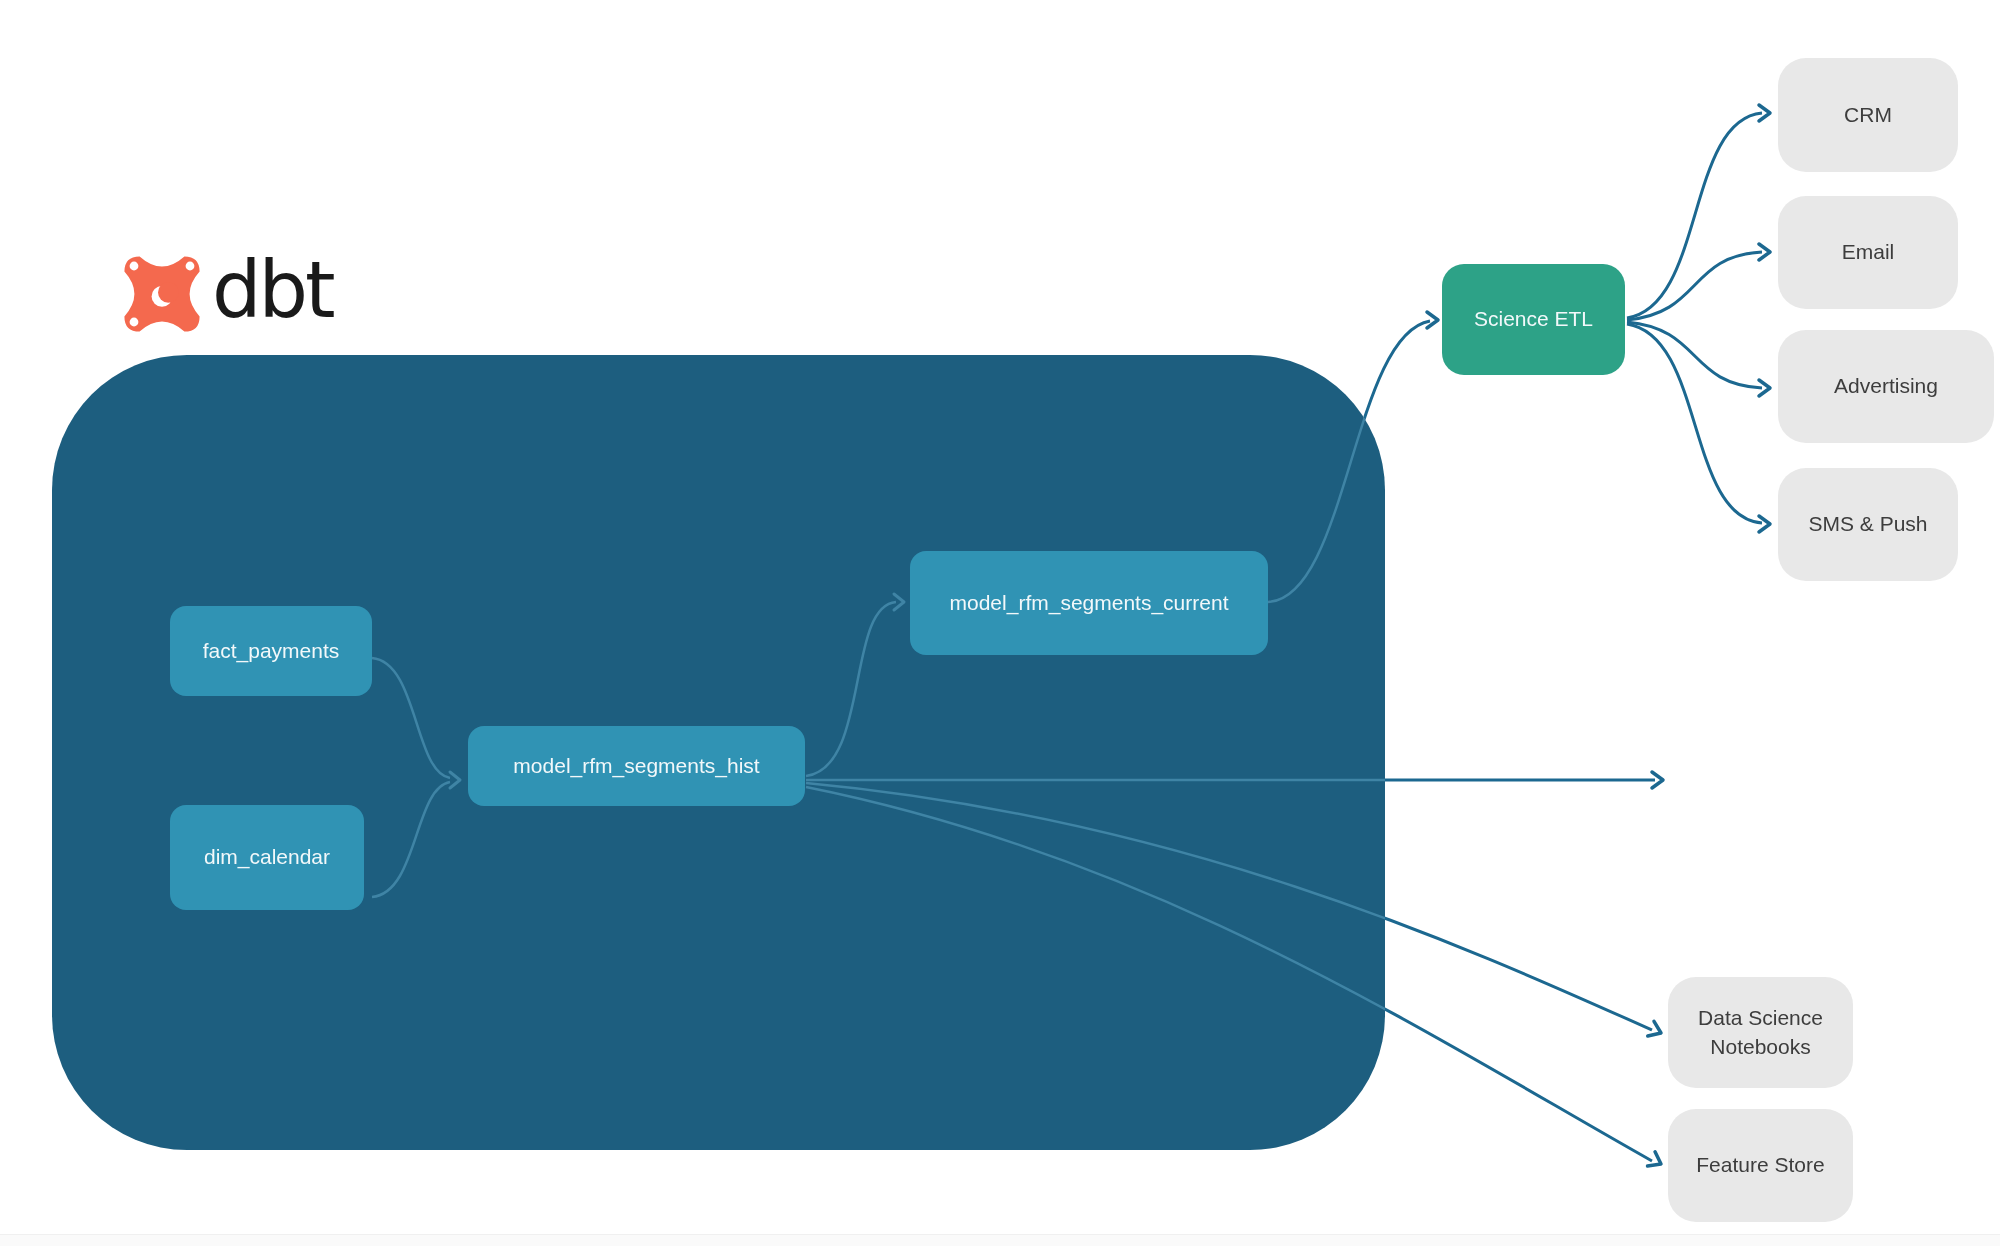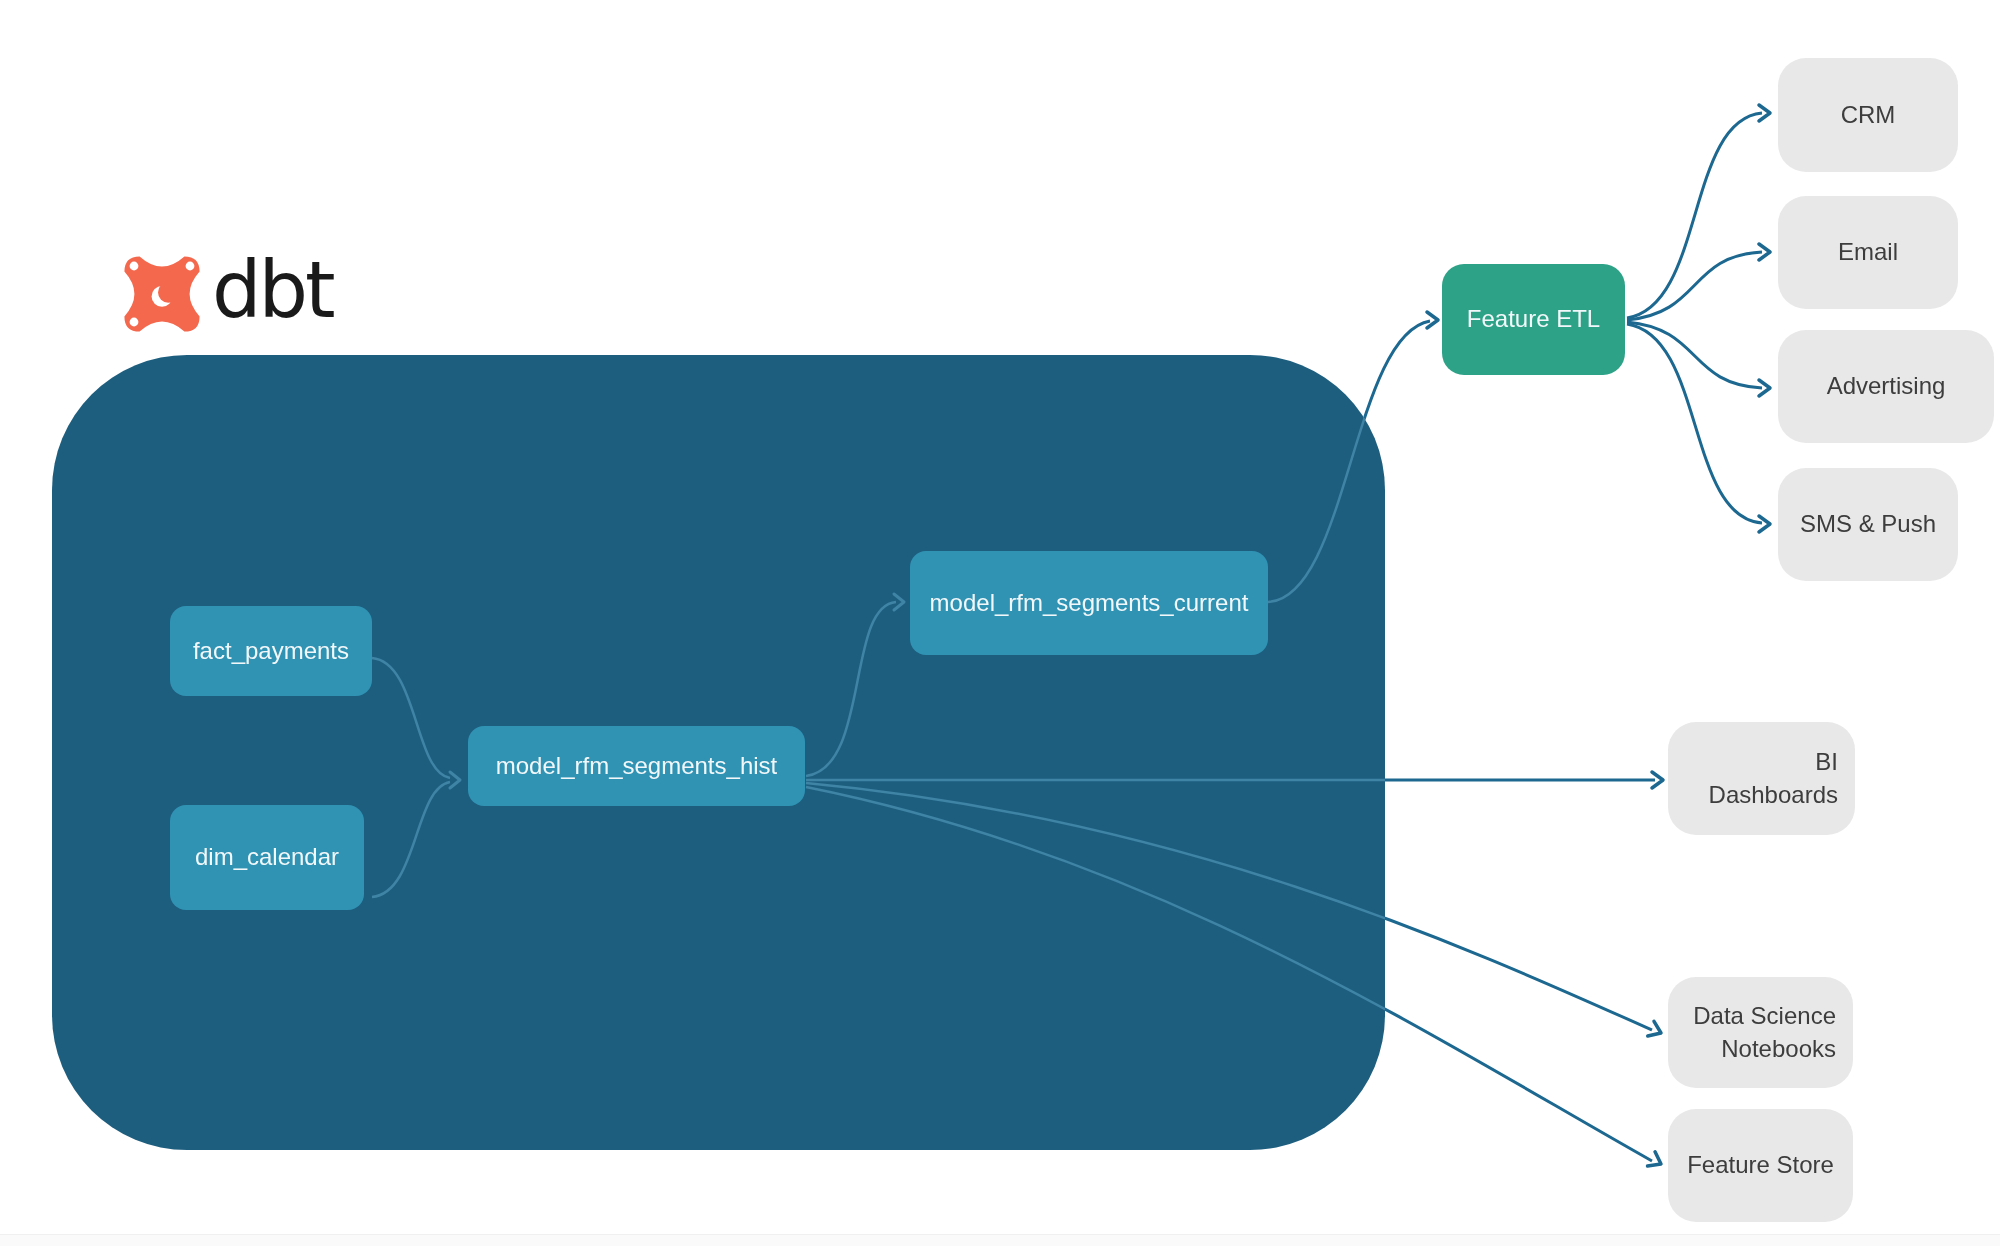--- a/index.html
+++ b/index.html
@@ -28,21 +28,21 @@
   
   svg.edges{position:absolute;left:0;top:0;width:2000px;height:1246px;pointer-events:none;}
   .edge-out{stroke:var(--edge-outside);stroke-width:3;fill:none;}
   .edge-in{stroke:var(--edge-inside);stroke-width:2.5;fill:none;}
   .head-out{stroke:var(--edge-outside);stroke-width:3.5;fill:none;stroke-linecap:round;stroke-linejoin:round;}
   .head-in{stroke:var(--edge-inside);stroke-width:3;fill:none;stroke-linecap:round;stroke-linejoin:round;}
 
   
   .node{
     position:absolute;display:flex;align-items:center;justify-content:center;
-    text-align:right;font-size:24px;line-height:1.35;box-sizing:border-box;padding:6px 17px;
+    text-align:center;font-size:21px;line-height:1.35;box-sizing:border-box;padding:6px 17px;
   }
   .node.teal{background:var(--node-teal);color:var(--text-light);border-radius:16px;}
   .node.green{background:var(--node-green);color:var(--text-light);border-radius:22px;}
   .node.gray{background:var(--node-gray);color:var(--text-dark);border-radius:28px;}
 
   
   .logo{position:absolute;left:122px;top:254px;display:flex;align-items:center;gap:10px;}
   .logo-mark{width:80px;height:80px;display:block;}
   .logo-word{
     font-family:"DejaVu Sans","Liberation Sans",sans-serif;
@@ -131,42 +131,39 @@
 
   <div class="node teal" style="left:468px;top:726px;width:337px;height:80px">
     <span>model_rfm_segments_hist</span>
   </div>
 
   <div class="node teal" style="left:910px;top:551px;width:358px;height:104px">
     <span>model_rfm_segments_current</span>
   </div>
 
   <div class="node green" style="left:1442px;top:264px;width:183px;height:111px">
-    <span>Feature ETL</span>
+    <span>Science ETL</span>
   </div>
 
   <div class="node gray" style="left:1778px;top:58px;width:180px;height:114px">
     <span>CRM</span>
   </div>
 
   <div class="node gray" style="left:1778px;top:196px;width:180px;height:113px">
     <span>Email</span>
   </div>
 
   <div class="node gray" style="left:1778px;top:330px;width:216px;height:113px">
     <span>Advertising</span>
   </div>
 
   <div class="node gray" style="left:1778px;top:468px;width:180px;height:113px">
     <span>SMS &amp; Push</span>
   </div>
 
-  <div class="node gray" style="left:1668px;top:722px;width:187px;height:113px">
-    <span>BI Dashboards</span>
-  </div>
 
   <div class="node gray" style="left:1668px;top:977px;width:185px;height:111px">
     <span>Data Science Notebooks</span>
   </div>
 
   <div class="node gray" style="left:1668px;top:1109px;width:185px;height:113px">
     <span>Feature Store</span>
   </div>
 
   <div class="footer-strip"></div>

